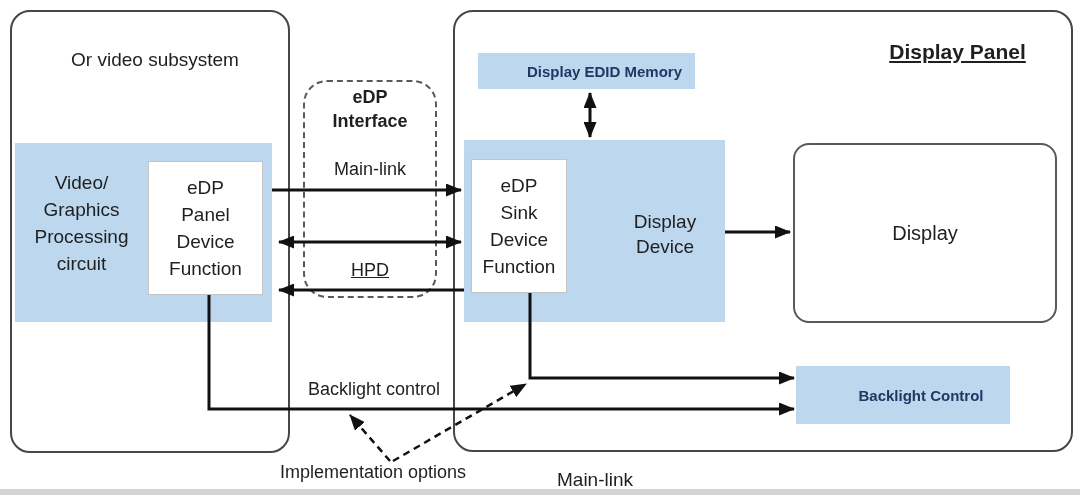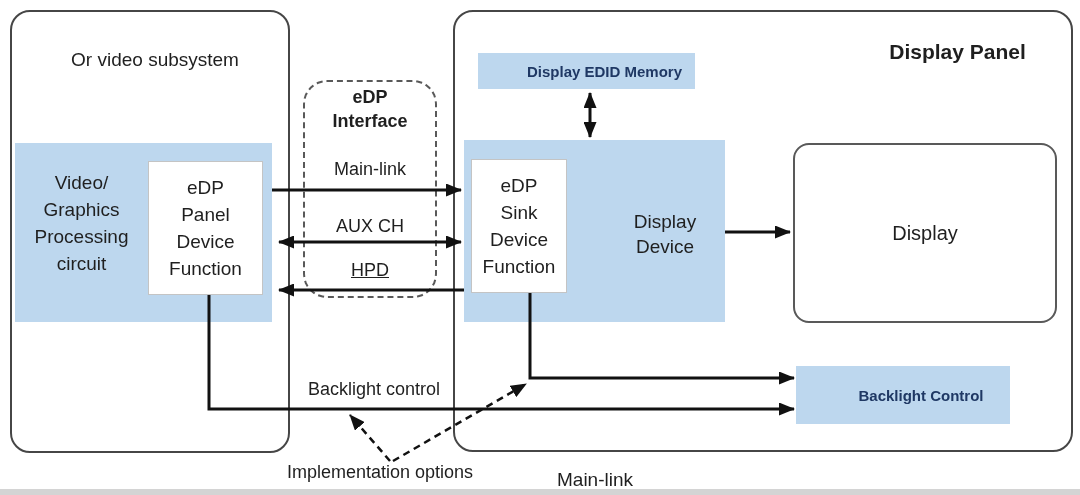--- a/index.html
+++ b/index.html
@@ -78,26 +78,25 @@
   </div>
 
   <div class="abs dashed-box" style="left:303px;top:80px;width:134px;height:218px;"></div>
 
   <div class="abs t18 bold" style="left:303px;top:85px;width:134px;text-align:center;">
     <div>eDP</div>
     <div>Interface</div>
   </div>
 
   <div class="abs sig-label" style="top:159px;">Main-link</div>
-  <div class="abs sig-label" style="top:216px;">AUX CH</div>
   <div class="abs sig-label" style="top:260px;text-decoration:underline;">HPD</div>
 
   <div class="abs outer-box" style="left:453px;top:10px;width:620px;height:442px;"></div>
 
-  <div class="abs bold" style="left:870px;top:40px;width:175px;text-align:center;font-size:21px;">Display Panel</div>
+  <div class="abs bold" style="left:870px;top:40px;width:175px;text-align:center;font-size:21px;text-decoration:underline;">Display Panel</div>
 
   <div class="abs blue-fill center-stack" style="left:478px;top:53px;width:217px;height:36px;font-size:15px;">
     <span class="navy">Display EDID Memory</span>
   </div>
 
   <div class="abs blue-fill" style="left:464px;top:140px;width:261px;height:182px;"></div>
 
   <div class="abs white-inner center-stack t19" style="left:471px;top:159px;width:96px;height:134px;">
     <span>eDP</span>
     <span>Sink</span>
@@ -113,21 +112,21 @@
   <div class="abs rounded-plain center-stack t20" style="left:793px;top:143px;width:264px;height:180px;">
     <span>Display</span>
   </div>
 
   <div class="abs blue-fill center-stack" style="left:796px;top:366px;width:214px;height:58px;font-size:15px;">
     <span class="navy">Backlight Control</span>
   </div>
 
   <div class="abs" style="left:294px;top:379px;width:160px;text-align:center;font-size:18px;">Backlight control</div>
 
-  <div class="abs" style="left:273px;top:462px;width:200px;text-align:right;font-size:18px;">Implementation options</div>
+  <div class="abs" style="left:273px;top:462px;width:200px;text-align:center;font-size:18px;">Implementation options</div>
 
   <div class="abs" style="left:535px;top:469px;width:120px;text-align:center;font-size:19px;">Main-link</div>
 
   <svg class="lines" width="1080" height="495" viewBox="0 0 1080 495">
     <defs>
       <marker id="arr" orient="auto-start-reverse" markerUnits="userSpaceOnUse" markerWidth="16" markerHeight="13" refX="15" refY="6.5">
         <path d="M0,0 L16,6.5 L0,13 Z" fill="#111111"></path>
       </marker>
     </defs>
 

